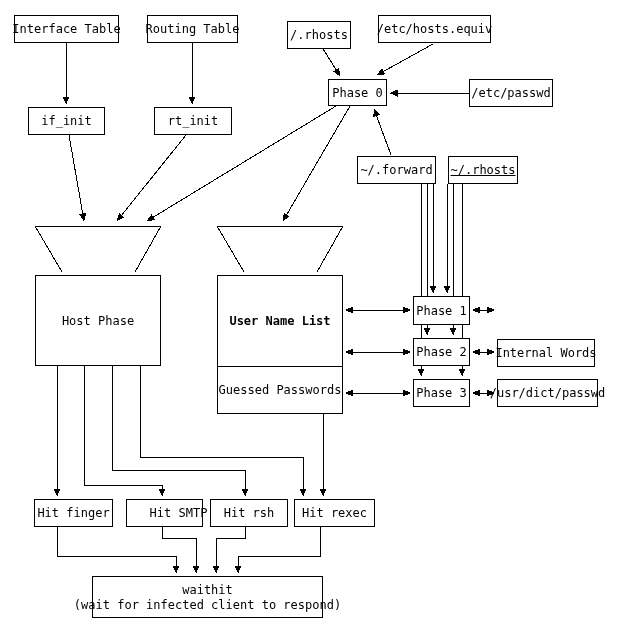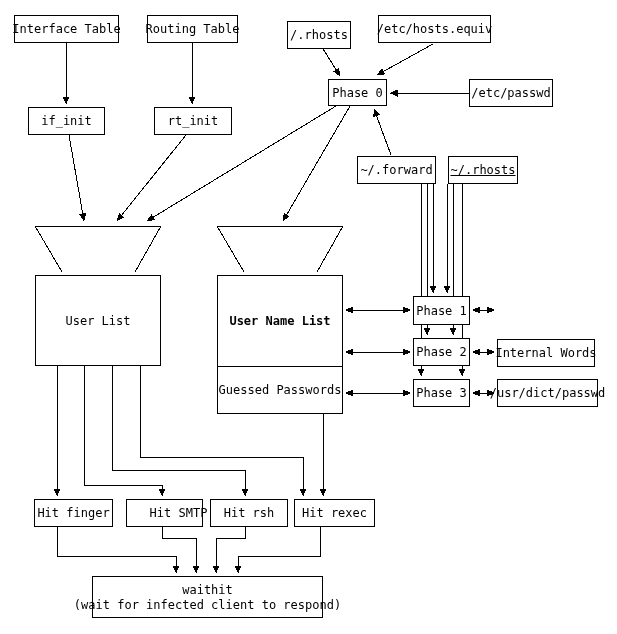--- a/index.html
+++ b/index.html
@@ -112,21 +112,21 @@
 
   <div class="node" style="left:328px;top:79px;width:59px;height:27px;">Phase 0</div>
   <div class="node" style="left:469px;top:79px;width:84px;height:28px;">/etc/passwd</div>
 
   <div class="node" style="left:28px;top:107px;width:77px;height:28px;">if_init</div>
   <div class="node" style="left:154px;top:107px;width:78px;height:28px;">rt_init</div>
 
   <div class="node" style="left:357px;top:156px;width:79px;height:28px;">~/.forward</div>
   <div class="node" style="left:448px;top:156px;width:70px;height:28px;text-decoration:underline;">~/.rhosts</div>
 
-  <div class="node" style="left:35px;top:275px;width:126px;height:91px;">User List</div>
+  <div class="node" style="left:35px;top:275px;width:126px;height:91px;">Host Phase</div>
 
   <div class="node compound" style="left:217px;top:275px;width:126px;height:139px;">
     <div class="sect sect-top">User Name List</div>
     <div class="sect sect-bottom">Guessed Passwords</div>
   </div>
 
   <div class="node" style="left:413px;top:296px;width:57px;height:29px;">Phase 1</div>
   <div class="node" style="left:413px;top:338px;width:57px;height:28px;">Phase 2</div>
   <div class="node" style="left:413px;top:379px;width:57px;height:28px;">Phase 3</div>
 

